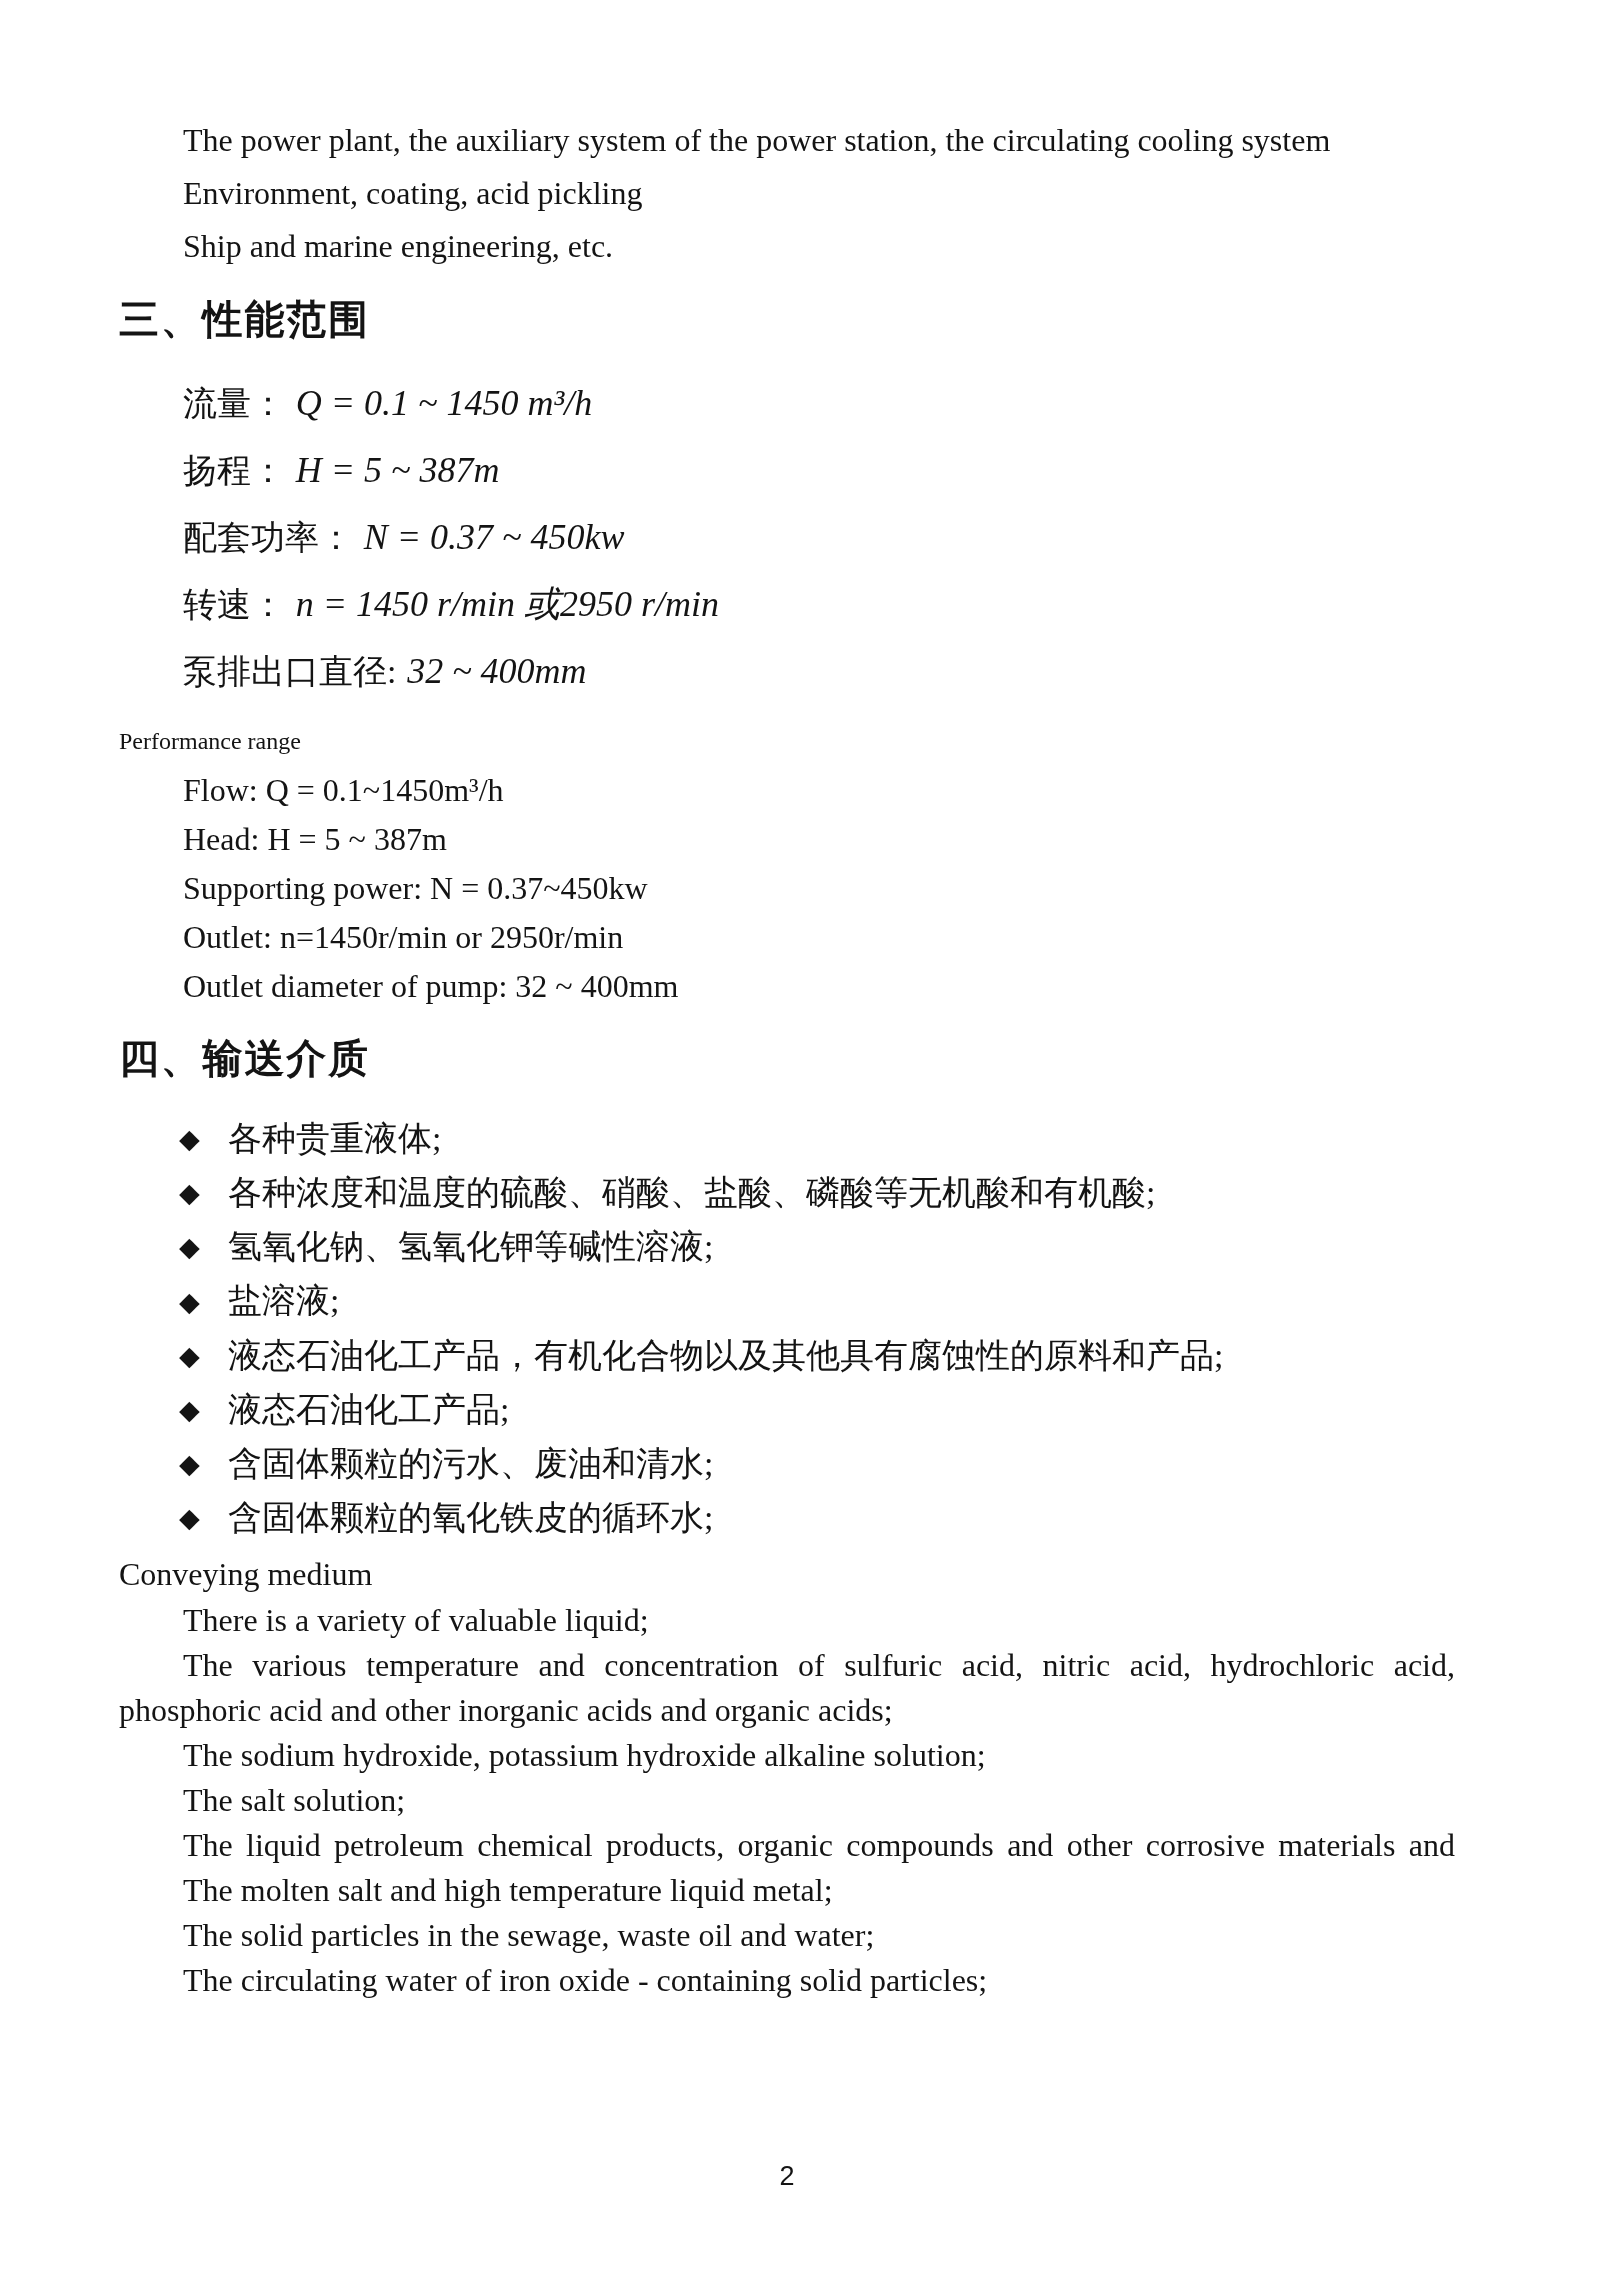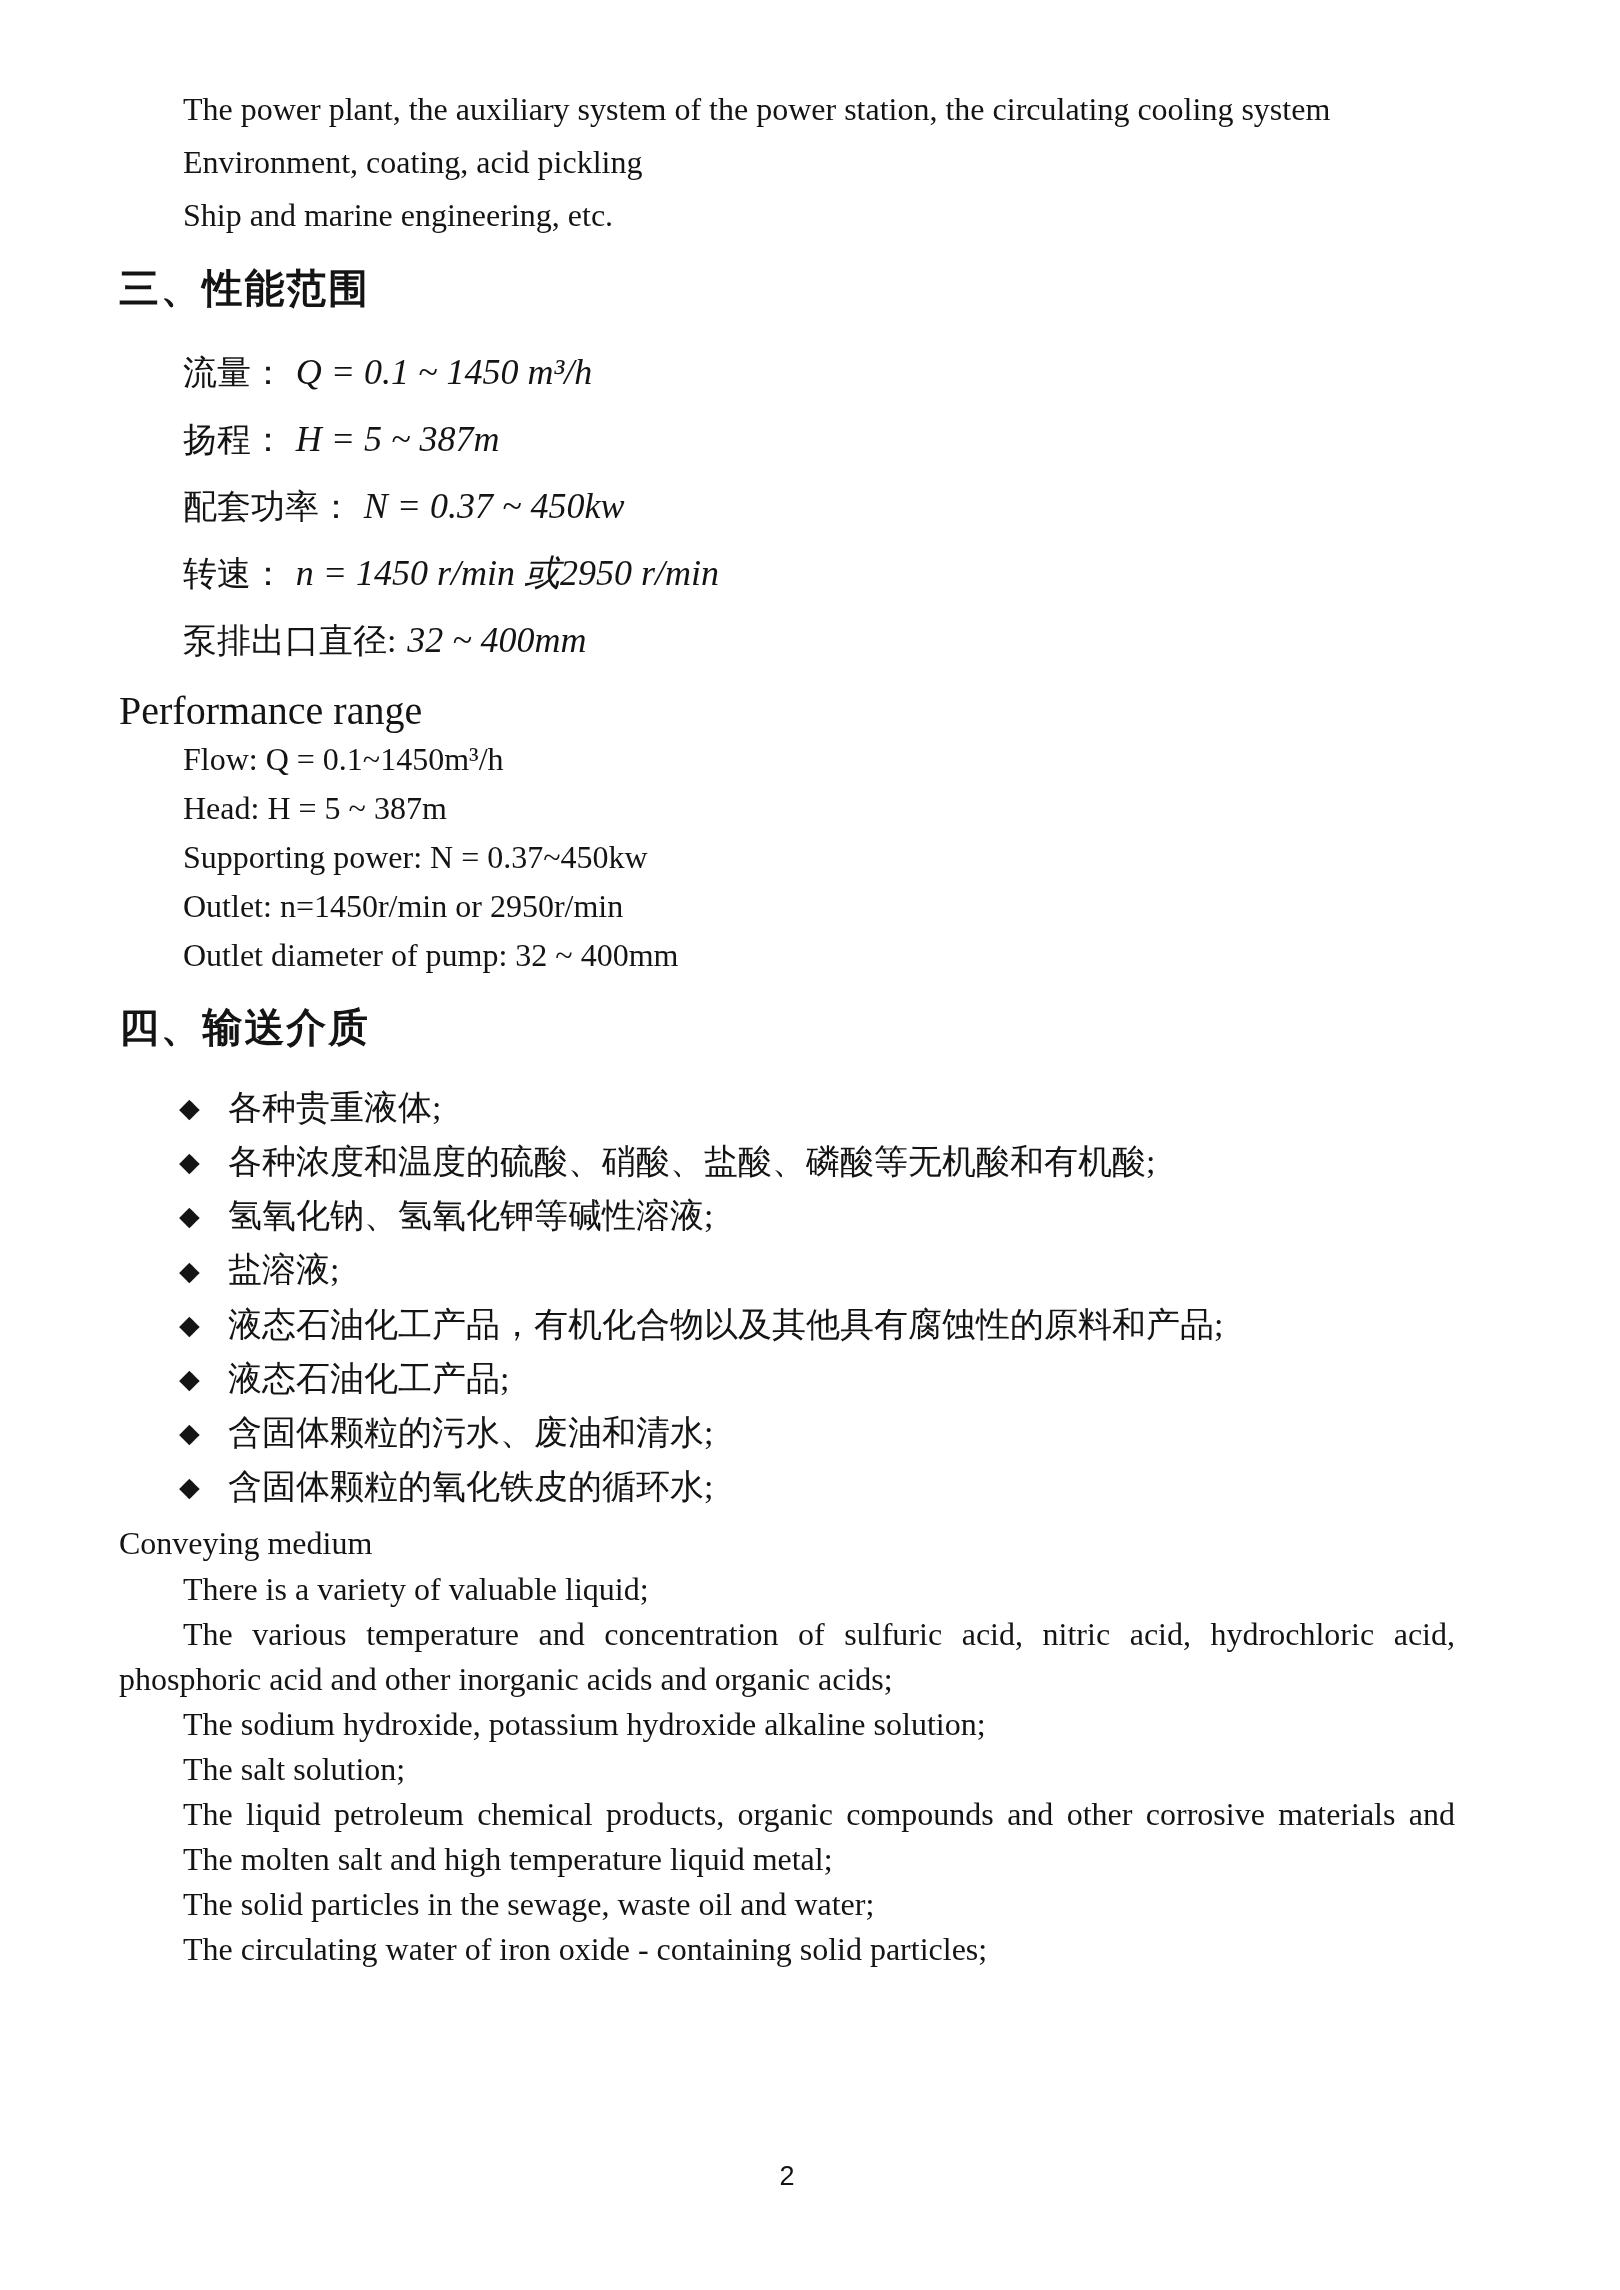--- a/index.html
+++ b/index.html
@@ -15,21 +15,21 @@
     background: #ffffff;
     color: #141414;
     font-family: "Liberation Serif", serif;
     overflow: hidden;
   }
   .content {
     position: absolute;
     left: 119px;
     top: 0;
     width: 1336px;
-    padding-top: 83px;
+    padding-top: 114px;
   }
   p, h2 { margin: 0; padding: 0; }
 
   .intro-line {
     font-size: 32px;
     line-height: 53px;
     text-indent: 64px;
   }
 
   .section-heading {
@@ -50,21 +50,21 @@
     line-height: 66px;
     white-space: nowrap;
   }
   .cnspec-line .formula {
     font-style: italic;
     font-size: 36px;
     margin-left: 10.7px;
   }
 
   .en-heading {
-    font-size: 40px;
+    font-size: 24px;
     line-height: 49px;
     margin-top: 12.5px;
   }
   .en-specs { padding-left: 64px; }
   .en-spec-line {
     font-size: 32px;
     line-height: 49px;
   }
 
   .bullets {

